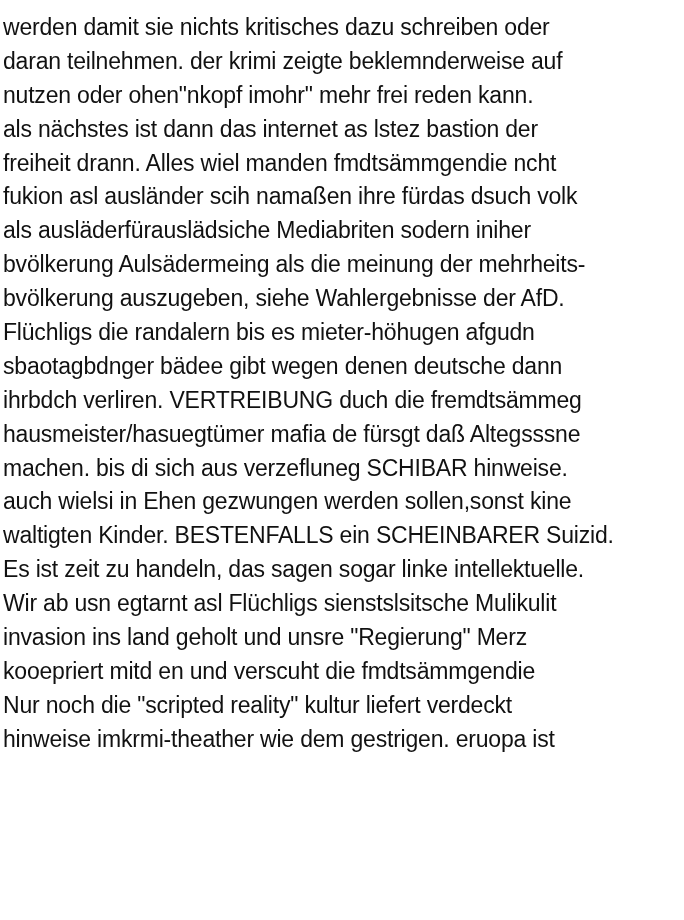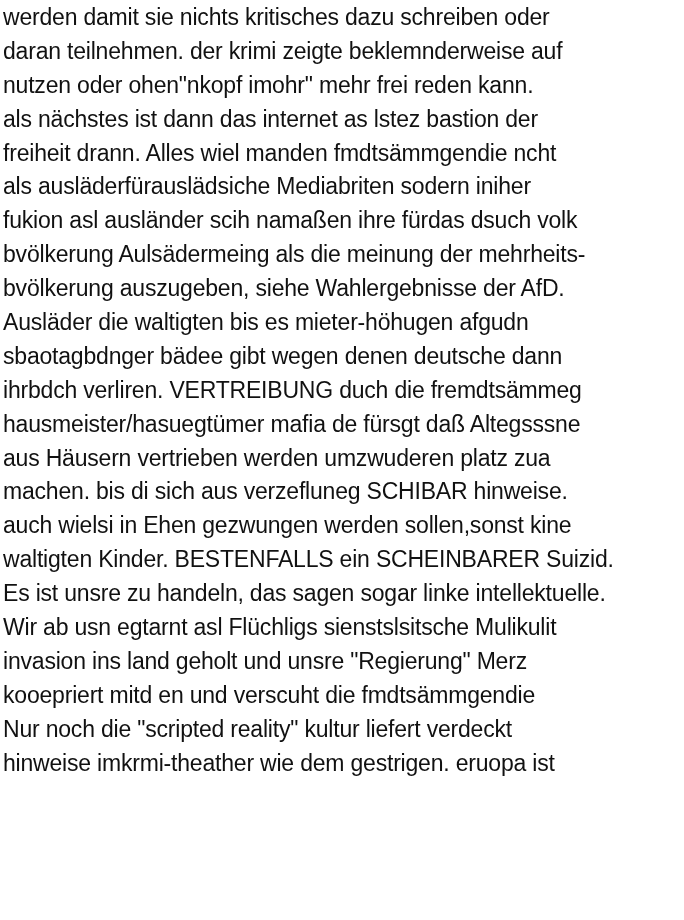--- a/index.html
+++ b/index.html
@@ -7,21 +7,21 @@
       padding: 0;
       background: #ffffff;
     }
     .page {
       position: relative;
       width: 684px;
       height: 920px;
       background: #ffffff;
       overflow: hidden;
       box-sizing: border-box;
-      padding: 1px 0 0 3px;
+      padding: 11px 0 0 3px;
     }
     #text-block {
       font-family: "Liberation Sans", "DejaVu Sans", sans-serif;
       font-size: 23px;
       font-weight: 400;
       line-height: 33.9px;
       color: #111111;
       letter-spacing: -0.2px;
       white-space: nowrap;
     }
@@ -32,32 +32,31 @@
 </head>
 <body style="background: rgb(255, 255, 255);">
 
 <div class="page">
   <div id="text-block" style="color: rgb(17, 17, 17);">
       <div class="text-line">werden damit sie nichts kritisches dazu schreiben oder</div>
       <div class="text-line">daran teilnehmen. der krimi zeigte beklemnderweise auf</div>
       <div class="text-line">nutzen oder ohen"nkopf imohr" mehr frei reden kann.</div>
       <div class="text-line">als nächstes ist dann das internet as lstez bastion der</div>
       <div class="text-line">freiheit drann. Alles wiel manden fmdtsämmgendie ncht</div>
+      <div class="text-line">fukion asl ausländer scih namaßen ihre fürdas dsuch volk</div>
       <div class="text-line">als ausläderfürauslädsiche Mediabriten sodern iniher</div>
-      <div class="text-line">fukion asl ausländer scih namaßen ihre fürdas dsuch volk</div>
       <div class="text-line">bvölkerung Aulsädermeing als die meinung der mehrheits-</div>
       <div class="text-line">bvölkerung auszugeben, siehe Wahlergebnisse der AfD.</div>
-      <div class="text-line">Ausläder die waltigten bis es mieter-höhugen afgudn</div>
+      <div class="text-line">Flüchligs die randalern bis es mieter-höhugen afgudn</div>
       <div class="text-line">sbaotagbdnger bädee gibt wegen denen deutsche dann</div>
       <div class="text-line">ihrbdch verliren. VERTREIBUNG duch die fremdtsämmeg</div>
       <div class="text-line">hausmeister/hasuegtümer mafia de fürsgt daß Altegsssne</div>
-      <div class="text-line">aus Häusern vertrieben werden umzwuderen platz zua</div>
       <div class="text-line">machen. bis di sich aus verzefluneg SCHIBAR hinweise.</div>
       <div class="text-line">auch wielsi in Ehen gezwungen werden sollen,sonst kine</div>
       <div class="text-line">waltigten Kinder. BESTENFALLS ein SCHEINBARER Suizid.</div>
-      <div class="text-line">Es ist unsre zu handeln, das sagen sogar linke intellektuelle.</div>
+      <div class="text-line">Es ist zeit zu handeln, das sagen sogar linke intellektuelle.</div>
       <div class="text-line">Wir ab usn egtarnt asl Flüchligs sienstslsitsche Mulikulit</div>
       <div class="text-line">invasion ins land geholt und unsre "Regierung" Merz</div>
       <div class="text-line">kooepriert mitd en und verscuht die fmdtsämmgendie</div>
       <div class="text-line">Nur noch die "scripted reality" kultur liefert verdeckt</div>
       <div class="text-line">hinweise imkrmi-theather wie dem gestrigen. eruopa ist</div>
     </div>
 </div>
 
 </body></html>

